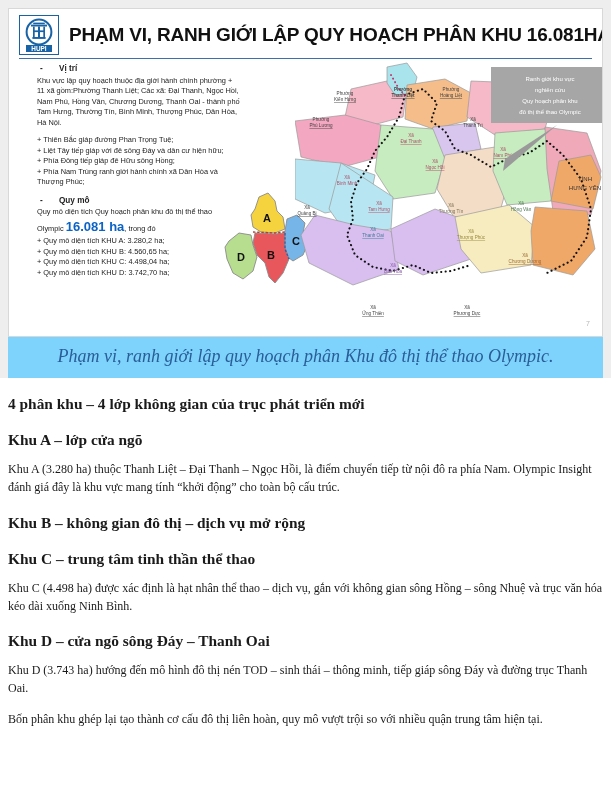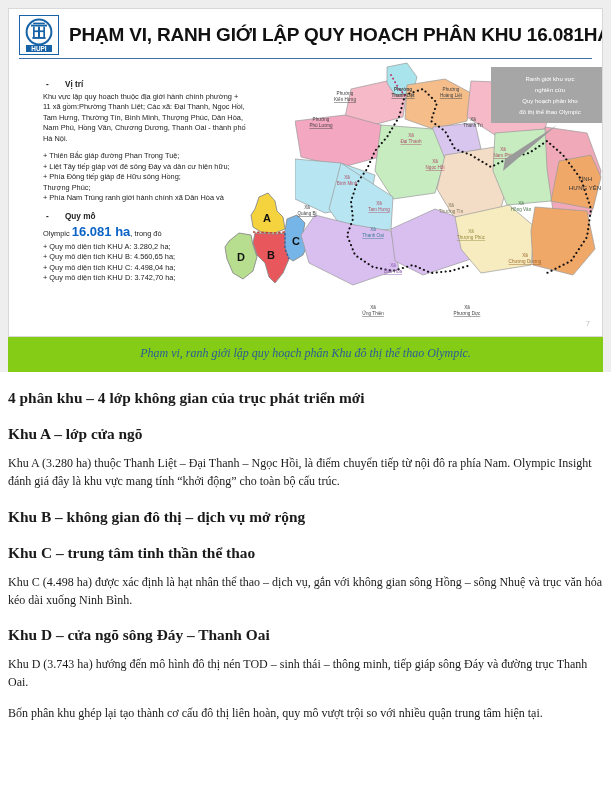--- a/index.html
+++ b/index.html
@@ -66,29 +66,28 @@
 
   .slide-body {
     position: relative;
     height: 272px;
   }
 
   
   .info-col {
     position: absolute;
     left: 0;
-    top: 16px;
+    top: 0;
     width: 290px;
     padding: 4px 6px 0 28px;
     box-sizing: border-box;
     font-family: "Liberation Sans", sans-serif;
     font-size: 7.4px;
     line-height: 1.42;
     color: #222222;
-    margin-left: 6px;
   }
   .sec-head {
     font-weight: bold;
     font-size: 8.2px;
     margin: 0 0 1px 0;
     position: relative;
     padding-left: 22px;
   }
   .sec-head::before {
     content: "-";
@@ -129,24 +128,24 @@
   .page-num {
     position: absolute;
     right: 12px;
     bottom: 4px;
     font-family: "Liberation Sans", sans-serif;
     font-size: 7px;
     color: #b6b6b6;
   }
 
   .caption {
-    background: #84cc16;
+    background: #7dd3fc;
     text-align: center;
     font-style: italic;
-    font-size: 12px;
+    font-size: 18px;
     color: #2a5d96;
     padding: 9px 10px 11px 10px;
   }
 
   
   .article {
     padding: 12px 8px 0 8px;
   }
   .article h2 {
     font-size: 15.4px;
@@ -188,35 +187,36 @@
     <div class="title-rule"></div>
 
     <div class="slide-body">
 
       <div class="info-col">
 
         <div class="blk">
           <div class="sec-head">Vị trí</div>
           <p>Khu vực lập quy hoạch thuộc địa giới hành chính phường +</p>
           <p>11 xã gồm:Phường Thanh Liệt; Các xã: Đại Thanh, Ngọc Hồi,</p>
+          <p>Nam Phú, Hồng Vân, Chương Dương, Thanh Oai - thành phố</p>
           <p>Tam Hưng, Thường Tín, Bình Minh, Thượng Phúc, Dân Hòa,</p>
-          <p>Nam Phú, Hồng Vân, Chương Dương, Thanh Oai - thành phố</p>
           <p>Hà Nội.</p>
         </div>
 
         <div class="blk bullets">
           <p>+ Thiên Bắc giáp đường Phan Trọng Tuệ;</p>
           <p>+ Liệt Tây tiếp giáp với đê sông Đáy và dân cư hiện hữu;</p>
           <p>+ Phía Đông tiếp giáp đê Hữu sông Hồng;</p>
+          <p>+ Phía Nam Trùng ranh giới hành chính xã Dân Hòa và</p>
           <p>Thượng Phúc;</p>
-          <p>+ Phía Nam Trùng ranh giới hành chính xã Dân Hòa và</p>
         </div>
 
         <div class="blk bullets">
           <div class="sec-head">Quy mô</div>
+          <p>Quy mô diện tích Quy hoạch phân khu đô thị thể thao</p>
           <p class="scale-line">
             <span>Olympic</span>
             <span class="big-num">16.081 ha</span><span>, trong đó</span>
           </p>
           <p>+ Quy mô diện tích KHU A: 3.280,2 ha;</p>
           <p>+ Quy mô diện tích KHU B: 4.560,65 ha;</p>
           <p>+ Quy mô diện tích KHU C: 4.498,04 ha;</p>
           <p>+ Quy mô diện tích KHU D: 3.742,70 ha;</p>
         </div>
       </div>

